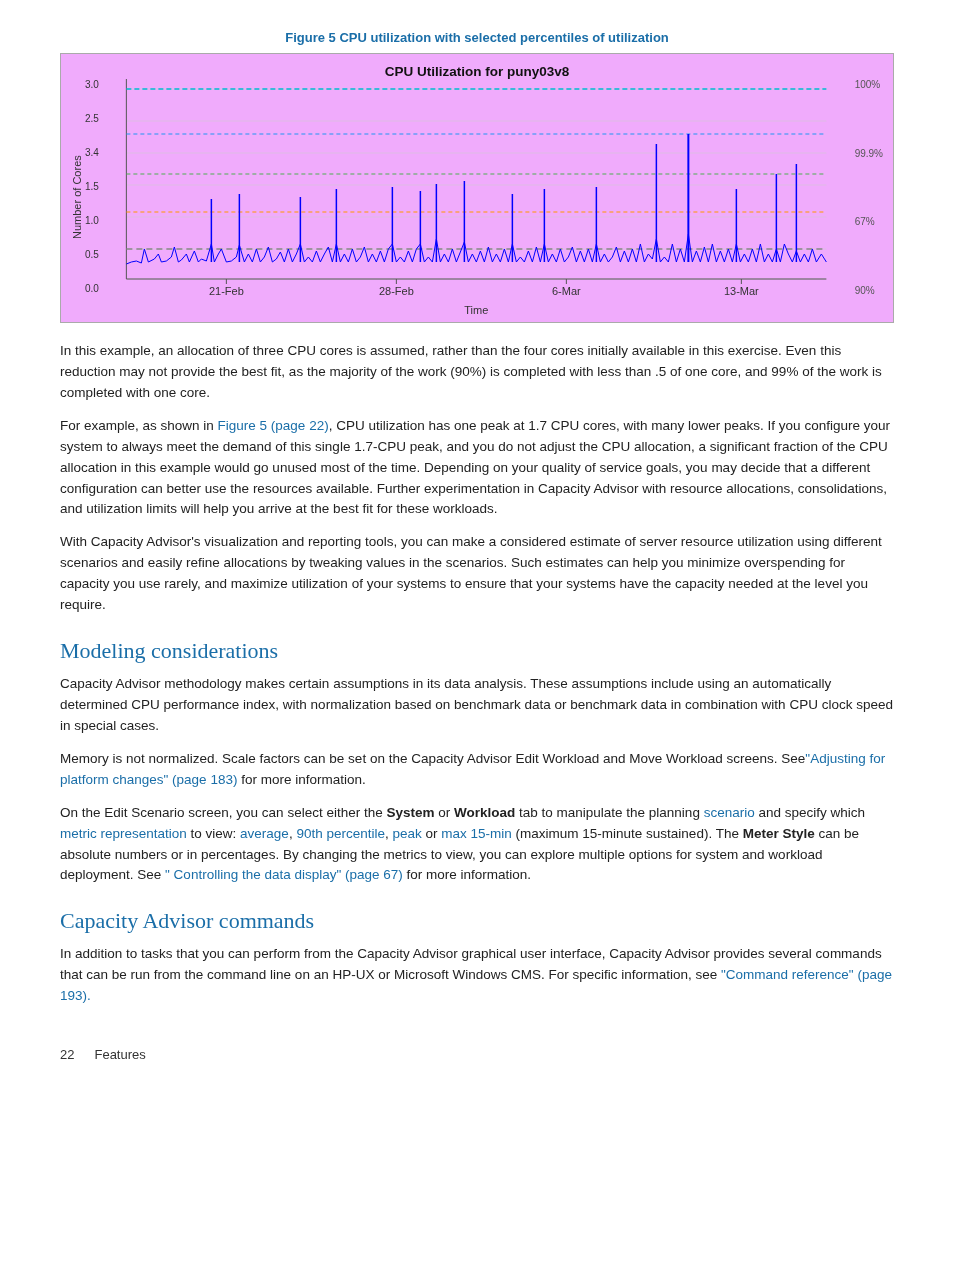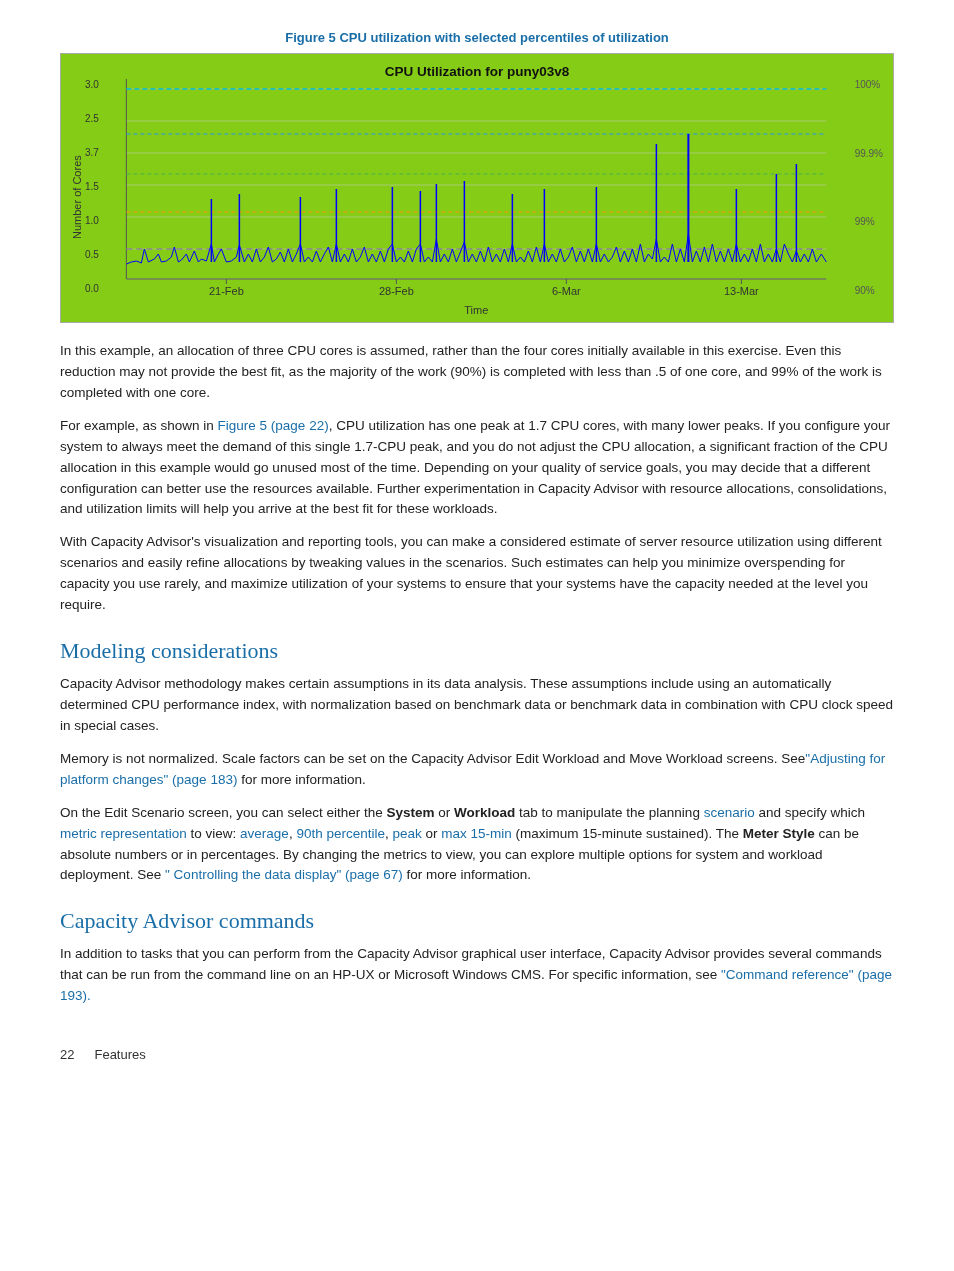--- a/index.html
+++ b/index.html
@@ -16,21 +16,21 @@
       color: #1a6ea8;
       font-size: 13px;
       font-weight: bold;
       margin-bottom: 8px;
       text-align: center;
     }
     .chart-container {
       border: 1px solid #aaa;
       padding: 10px 10px 6px 10px;
       margin-bottom: 18px;
-      background: #84cc16;
+      background: #f0abfc;
     }
     .chart-title {
       text-align: center;
       font-weight: bold;
       font-size: 13.5px;
       color: #111;
     }
     .chart-subtitle {
       text-align: center;
       font-size: 11px;
@@ -137,21 +137,21 @@
 <p class="figure-caption">Figure 5  CPU utilization with selected percentiles of utilization</p>
 
 <div class="chart-container">
   <div class="chart-title">CPU Utilization for puny03v8</div>
   <div class="chart-area">
     <div class="y-axis-label">Number of Cores</div>
 
     <div style="display:flex;flex-direction:column;justify-content:space-between;font-size:10px;color:#333;padding-bottom:22px;padding-right:2px;">
       <span>3.0</span>
       <span>2.5</span>
-      <span>3.7</span>
+      <span>3.4</span>
       <span>1.5</span>
       <span>1.0</span>
       <span>0.5</span>
       <span>0.0</span>
     </div>
     <div class="chart-inner">
       <svg class="chart-svg" viewBox="0 0 700 220">
 
         <line x1="0" y1="10" x2="700" y2="10" stroke="#ccc" stroke-width="0.5"></line>
         <line x1="0" y1="42" x2="700" y2="42" stroke="#ccc" stroke-width="0.5"></line>
@@ -224,21 +224,21 @@
         <text x="100" y="216" text-anchor="middle" font-size="11" fill="#333">21-Feb</text>
         <text x="270" y="216" text-anchor="middle" font-size="11" fill="#333">28-Feb</text>
         <text x="440" y="216" text-anchor="middle" font-size="11" fill="#333">6-Mar</text>
         <text x="615" y="216" text-anchor="middle" font-size="11" fill="#333">13-Mar</text>
       </svg>
       <div class="x-axis-label">Time</div>
     </div>
     <div class="right-labels">
       <span>100%</span>
       <span>99.9%</span>
-      <span>99%</span>
+      <span>67%</span>
       <span>90%</span>
     </div>
   </div>
 
 </div>
 
 <p class="body-para">In this example, an allocation of three CPU cores is assumed, rather than the four cores initially available in this exercise. Even this reduction may not provide the best fit, as the majority of the work (90%) is completed with less than .5 of one core, and 99% of the work is completed with one core.</p>
 
 <p class="body-para">
   <span>For example, as shown in </span><a class="inline-link" href="#">Figure 5 (page 22)</a><span>, CPU utilization has one peak at 1.7 CPU cores, with many lower peaks. If you configure your system to always meet the demand of this single 1.7-CPU peak, and you do not adjust the CPU allocation, a significant fraction of the CPU allocation in this example would go unused most of the time. Depending on your quality of service goals, you may decide that a different configuration can better use the resources available. Further experimentation in Capacity Advisor with resource allocations, consolidations, and utilization limits will help you arrive at the best fit for these workloads.</span>

